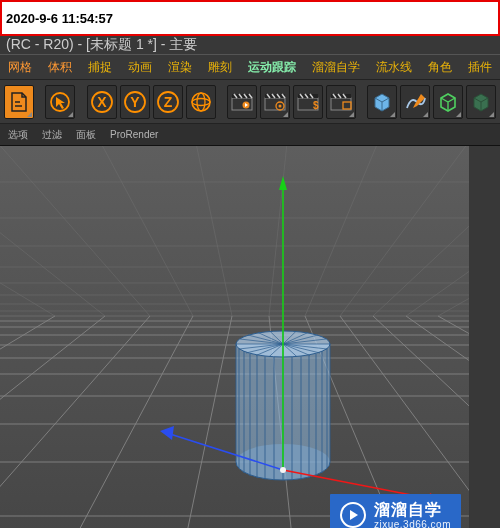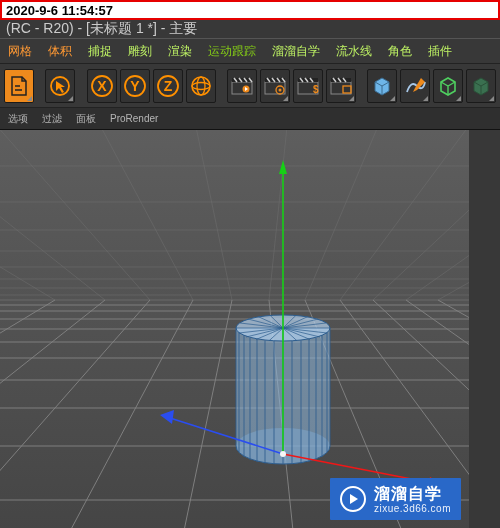--- a/index.html
+++ b/index.html
@@ -11,21 +11,21 @@
       overflow: hidden;
       position: relative;
     }
     .timestamp-bar {
       background: #fff;
       border: 2px solid #e60000;
       padding: 1px 4px;
       font-size: 13px;
       font-weight: bold;
       color: #000;
-      height: 20px;
+      height: 36px;
       display: flex;
       align-items: center;
     }
     .title-bar {
       background: #383838;
       color: #ccc;
       font-size: 14px;
       padding: 3px 6px;
       height: 18px;
       display: flex;
@@ -36,26 +36,26 @@
       display: flex;
       align-items: center;
       height: 22px;
       padding: 12px 0;
       font-size: 12px;
       gap: 0;
       border-top: 1px solid #555;
       border-bottom: 1px solid #222;
     }
     .menu-item {
-      color: #bef264;
+      color: #eab308;
       padding: 3px 8px;
       cursor: pointer;
     }
     .menu-item.highlight { color: #ff9933; }
-    .menu-item.track { color: #84cc16; }
+    .menu-item.track { color: #86efac; font-weight: bold; }
     .toolbar {
       background: #383838;
       display: flex;
       align-items: center;
       height: 44px;
       padding: 4px 4px;
       gap: 3px;
       border-bottom: 1px solid #222;
     }
     .tool-btn {
@@ -147,22 +147,23 @@
 </div>
 
 <div class="title-bar">
   <span>(RC - R20) - [未标题 1 *] - 主要</span>
 </div>
 
 <div class="menu-bar">
   <span class="menu-item highlight">网格</span>
   <span class="menu-item highlight">体积</span>
   <span class="menu-item">捕捉</span>
+  <span class="menu-item">动画</span>
+  <span class="menu-item">渲染</span>
   <span class="menu-item">雕刻</span>
-  <span class="menu-item">渲染</span>
   <span class="menu-item track">运动跟踪</span>
   <span class="menu-item">溜溜自学</span>
   <span class="menu-item">流水线</span>
   <span class="menu-item">角色</span>
   <span class="menu-item">插件</span>
 </div>
 
 <div class="toolbar">
   <div class="tool-btn orange-bg">
     <svg width="22" height="22" viewBox="0 0 22 22">

